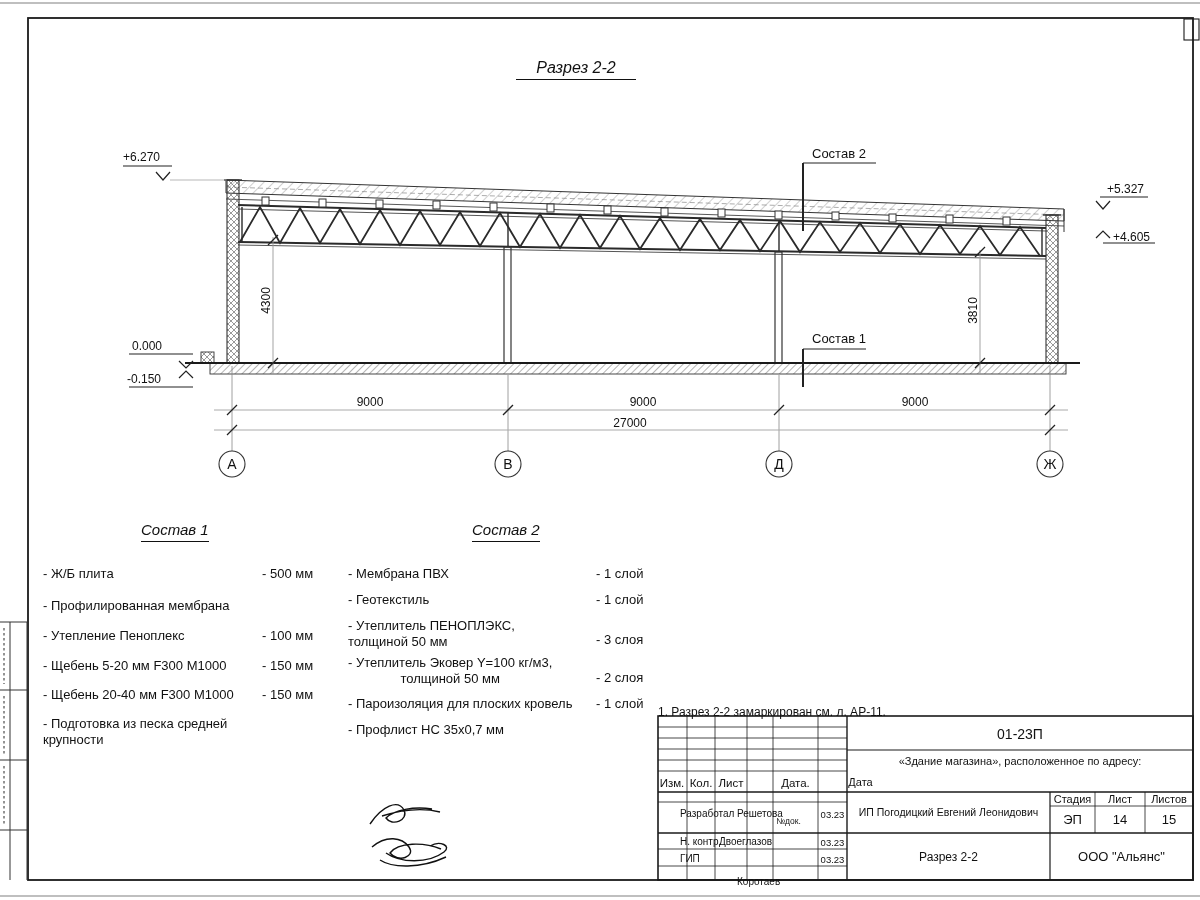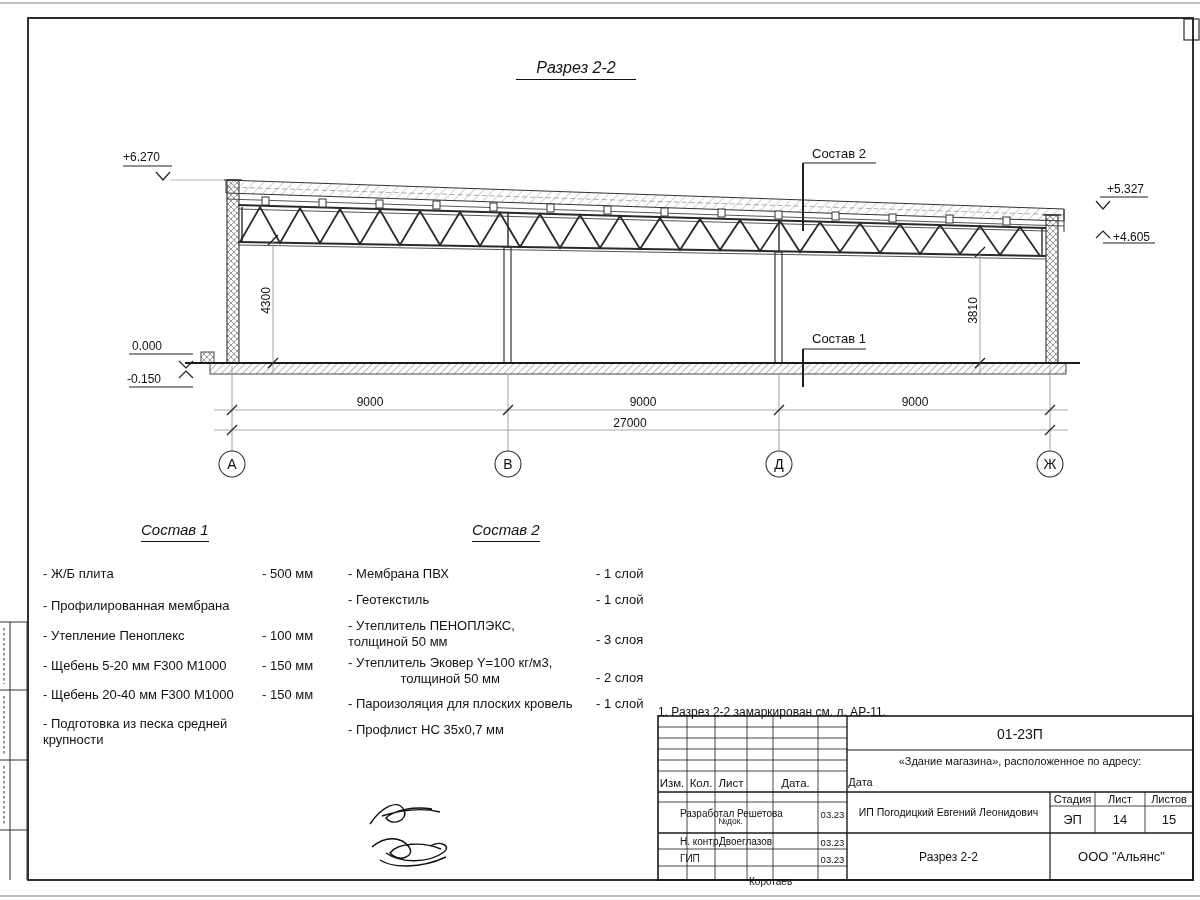--- a/index.html
+++ b/index.html
@@ -253,32 +253,32 @@
 <div class="t li" style="left:596px;top:670px;">- 2 слоя</div>
 <div class="t li" style="left:348px;top:696px;">- Пароизоляция для плоских кровель</div>
 <div class="t li" style="left:596px;top:696px;">- 1 слой</div>
 <div class="t li" style="left:348px;top:722px;">- Профлист НС 35х0,7 мм</div>
 
 <div class="t" style="left:658px;top:696px;font-size:12px;margin-top:9px;">1. Разрез 2-2 замаркирован см. л. АР-11.</div>
 
 <div class="t c" style="left:657px;top:776px;width:30px;font-size:11.5px;">Изм.</div>
 <div class="t c" style="left:687px;top:776px;width:28px;font-size:11.5px;">Кол.</div>
 <div class="t c" style="left:715px;top:776px;width:32px;font-size:11.5px;">Лист</div>
-<div class="t c" style="left:718px;top:780px;width:20px;font-size:8.5px;margin-top:36px;">№док.</div>
+<div class="t c" style="left:776px;top:780px;width:20px;font-size:8.5px;margin-top:36px;">№док.</div>
 <div class="t c" style="left:773px;top:776px;width:45px;font-size:11.5px;">Дата.</div>
 <div class="t c" style="left:818px;top:776px;width:29px;font-size:11px;margin-left:28px;">Дата</div>
 
 <div class="t tbs" style="left:661px;top:808px;">Разработал</div>
 <div class="t tbs" style="left:718px;top:808px;">Решетова</div>
 <div class="t c" style="left:818px;top:809px;width:29px;font-size:9.5px;">03.23</div>
 <div class="t tbs" style="left:661px;top:836px;">Н. контр.</div>
 <div class="t tbs" style="left:700px;top:836px;">Двоеглазов</div>
 <div class="t c" style="left:818px;top:837px;width:29px;font-size:9.5px;">03.23</div>
 <div class="t tbs" style="left:661px;top:853px;">ГИП</div>
-<div class="t tbs" style="left:718px;top:876px;margin-left:12px;">Коротаев</div>
+<div class="t tbs" style="left:718px;top:876px;">Коротаев</div>
 <div class="t c" style="left:818px;top:854px;width:29px;font-size:9.5px;">03.23</div>
 
 <div class="t c" style="left:847px;top:726px;width:346px;font-size:14px;">01-23П</div>
 <div class="t c" style="left:847px;top:755px;width:346px;font-size:11px;">«Здание магазина», расположенное по адресу:</div>
 <div class="t c" style="left:847px;top:806px;width:203px;font-size:10.5px;">ИП Погодицкий Евгений Леонидович</div>
 
 <div class="t c" style="left:1050px;top:793px;width:45px;font-size:11px;">Стадия</div>
 <div class="t c" style="left:1095px;top:793px;width:50px;font-size:11px;">Лист</div>
 <div class="t c" style="left:1145px;top:793px;width:48px;font-size:11px;">Листов</div>
 <div class="t c" style="left:1050px;top:812px;width:45px;font-size:13px;">ЭП</div>

